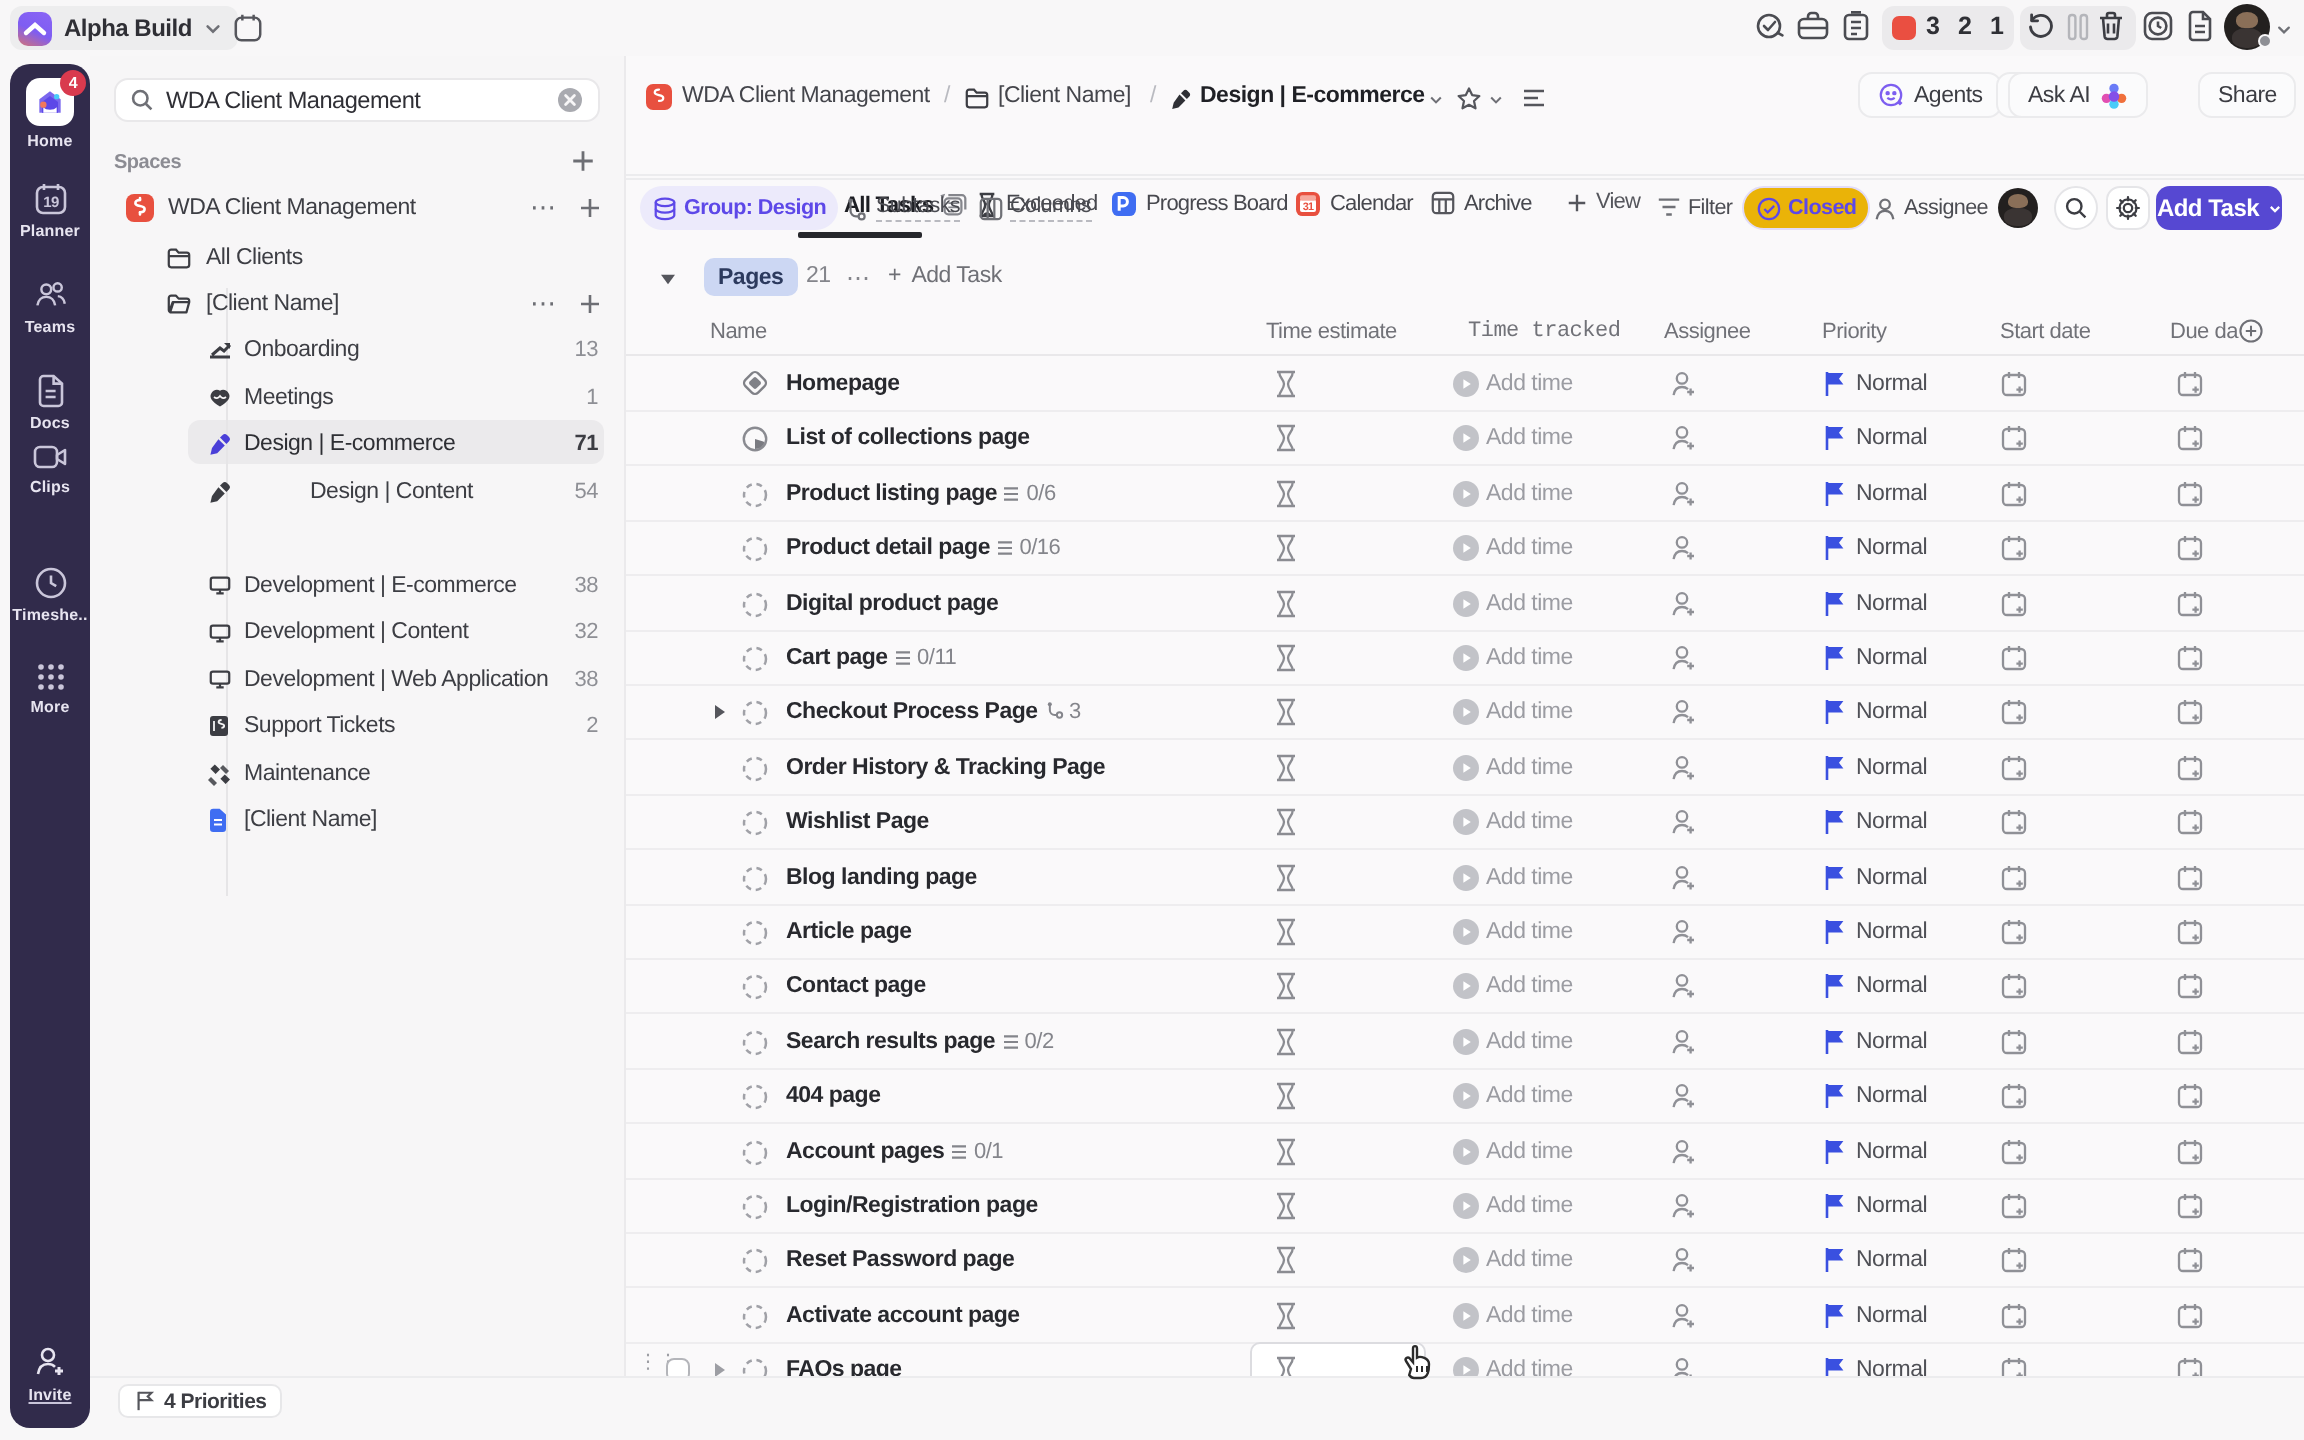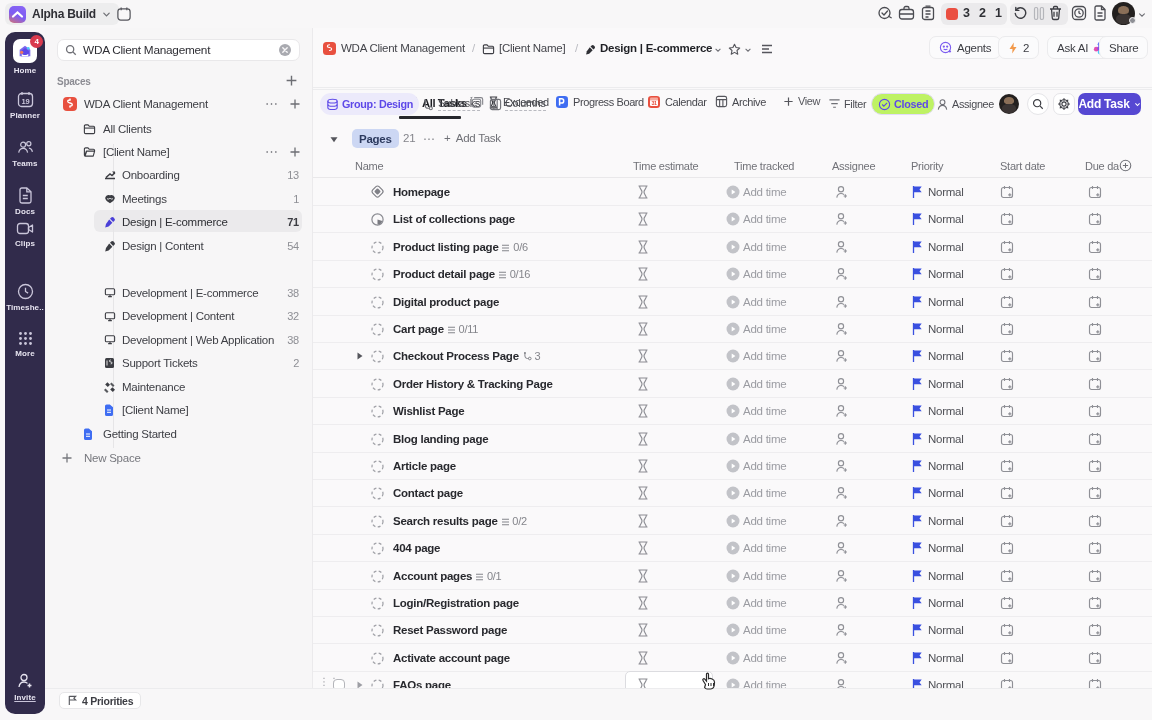--- a/index.html
+++ b/index.html
@@ -316,21 +316,21 @@
   <div class="tree-row" style="top:182.5px;color:#2e2f34;">
     <span class="abs" style="left:59px;">
         <svg width="12" height="12" viewBox="0 0 12 12">
           <path d="M7.2 1.6a1.7 1.7 0 0 1 2.4 0l.8.8a1.7 1.7 0 0 1 0 2.4l-1.2 1.2-3.2-3.2Z" fill="#4a3fd8"></path>
           <path d="M5.2 3.6 8.4 6.8 4.6 10.6l-3.4.8.8-3.4Z" fill="#4a3fd8"></path>
         </svg>
       </span>
     <span style="margin-left:77px;">Design | E-commerce</span>
       <span class="cnt" style="color:#3c3d43;font-weight:700;">71</span>
   </div>
-  <div class="tree-row" style="top:206px;">
+  <div class="tree-row" style="top:206px;padding-left:33px;">
     <span class="abs" style="left:59px;">
         <svg width="12" height="12" viewBox="0 0 12 12">
           <path d="M7.2 1.6a1.7 1.7 0 0 1 2.4 0l.8.8a1.7 1.7 0 0 1 0 2.4l-1.2 1.2-3.2-3.2Z" fill="#3c3d43"></path>
           <path d="M5.2 3.6 8.4 6.8 4.6 10.6l-3.4.8.8-3.4Z" fill="#3c3d43"></path>
         </svg>
       </span>
     <span style="margin-left:77px;">Design | Content</span>
       <span class="cnt">54</span>
   </div>
   <div class="tree-row" style="top:253px;">
@@ -386,37 +386,20 @@
     <span style="margin-left:77px;">Maintenance</span>
   </div>
   <div class="tree-row" style="top:370.5px;">
     <span class="abs" style="left:59px;">
         <svg width="10" height="12" viewBox="0 0 10 12">
           <path d="M1 2A1.6 1.6 0 0 1 2.6.4h3.2L9 3.2v7.2A1.6 1.6 0 0 1 7.4 12H2.6A1.6 1.6 0 0 1 1 10.4Z" fill="#3f6df2"></path>
           <path d="M3 6h4M3 8.3h4" stroke="#fff" stroke-width="1"></path>
         </svg>
       </span>
     <span style="margin-left:77px;">[Client Name]</span>
-  </div>
-  <div class="tree-row" style="top:394.5px;">
-    <span class="abs" style="left:38px;">
-        <svg width="10" height="12" viewBox="0 0 10 12">
-          <path d="M1 2A1.6 1.6 0 0 1 2.6.4h3.2L9 3.2v7.2A1.6 1.6 0 0 1 7.4 12H2.6A1.6 1.6 0 0 1 1 10.4Z" fill="#3f6df2"></path>
-          <path d="M3 6h4M3 8.3h4" stroke="#fff" stroke-width="1"></path>
-        </svg>
-      </span>
-    <span style="margin-left:58px;">Getting Started</span>
-  </div>
-  <div class="tree-row" style="top:418.5px;color:#77787e;">
-    <span class="abs" style="left:16px;">
-        <svg width="12" height="12" viewBox="0 0 12 12" fill="none" stroke="#77787e" stroke-width="1.3">
-          <path d="M6 1.5v9M1.5 6h9"></path>
-        </svg>
-      </span>
-    <span style="margin-left:39px;">New Space</span>
   </div>
 </div>
 <svg width="0" height="0" style="position:absolute">
   <defs>
     <g id="i-hg">
         <path d="M2.5 1h9M2.5 13h9M3.6 1c0 3 2.4 3.6 2.4 6s-2.4 4-2.4 6M10.4 1c0 3-2.4 3.6-2.4 6s2.4 4 2.4 6" fill="none" stroke="#8b8c92" stroke-width="1.15"></path>
       </g>
     <g id="i-play">
         <circle cx="7" cy="7" r="6.5" fill="#c2c3c8"></circle>
         <path d="M5.7 4.6 9.4 7 5.7 9.4Z" fill="#fff"></path>
@@ -499,21 +482,21 @@
           <path d="M11 10.5l1.5 1.5" stroke-width="2"></path>
         </svg>
       <span>Agents</span>
     </div>
     <div class="pillbtn abs" style="left:685px;top:0;">
       <svg width="10" height="12" viewBox="0 0 10 12">
           <path d="M5.8.5 1.5 7h3L4.2 11.5 8.5 5h-3Z" fill="#f2994a"></path>
         </svg>
       <span>2</span>
     </div>
-    <div class="pillbtn abs" style="left:734px;top:0;justify-content:center;">
+    <div class="pillbtn abs" style="left:691px;top:0;justify-content:center;">
       <span>Ask AI</span>
       <svg width="14" height="14" viewBox="0 0 24 24">
           <circle cx="12" cy="5.5" r="4" fill="#6a7bf7"></circle>
           <circle cx="5.5" cy="14" r="4" fill="#e14fb2"></circle>
           <circle cx="18.5" cy="14" r="4" fill="#f0703c"></circle>
           <circle cx="12" cy="19" r="4" fill="#49ccf9"></circle>
           <circle cx="12" cy="12.5" r="4.5" fill="#8450e8"></circle>
         </svg>
     </div>
     <div class="pillbtn abs" style="left:786px;top:0;">
@@ -604,21 +587,21 @@
           <path d="M5.2 1.5v11M8.8 1.5v11"></path>
         </svg>
       <span style="border-bottom:1px dashed #b9bac0;padding-bottom:1px;">Columns</span>
     </div>
     <div class="tb-pill" style="left:509px;top:3px;color:#4b4c52;">
       <svg width="13" height="12" viewBox="0 0 14 12">
           <path d="M1.5 1.5h11M3.5 5.5h7M5.5 9.5h3" stroke="#6f7076" stroke-width="1.3" fill="none"></path>
         </svg>
       Filter
     </div>
-    <div class="tb-pill" style="left:558px;top:3px;background:#bef264;color:#5d48e8;font-weight:700;border:1px solid #e2dcf8;">
+    <div class="tb-pill" style="left:558px;top:3px;background:#eab308;color:#5d48e8;font-weight:700;border:1px solid #e2dcf8;">
       <svg width="13" height="13" viewBox="0 0 14 14" fill="none" stroke="#5d48e8" stroke-width="1.2">
           <circle cx="7" cy="7" r="5.5"></circle>
           <path d="M4.5 7l1.8 1.8L9.8 5.3"></path>
         </svg>
       Closed
     </div>
     <div class="tb-pill" style="left:617px;top:3px;color:#4b4c52;">
       <svg width="13" height="13" viewBox="0 0 14 14" fill="none" stroke="#6f7076" stroke-width="1.2">
           <circle cx="7" cy="4.5" r="2.6"></circle>
           <path d="M2.5 12.5c.5-3 2.2-4.5 4.5-4.5s4 1.5 4.5 4.5"></path>
@@ -657,21 +640,21 @@
       </svg>
     <div class="grp-pill">Pages</div>
     <span class="abs" style="left:90px;top:3px;font-size:11.5px;color:#84858b;">21</span>
     <span class="abs" style="left:110px;top:3px;font-size:12px;color:#84858b;letter-spacing:1px;">⋯</span>
     <span class="abs" style="left:131px;top:3px;font-size:11.5px;color:#6f7076;">+&nbsp; Add Task</span>
   </div>
 
   <div class="abs" style="left:0;top:128px;width:839px;height:22px;">
     <span class="colhead" style="left:42px;top:4px;">Name</span>
     <span class="colhead" style="left:320px;top:4px;">Time estimate</span>
-    <span class="colhead" style="left:421px;top:4px;">Time tracked</span>
+    <span class="colhead" style="left:421px;top:4px;font-family:Liberation Mono, monospace;">Time tracked</span>
     <span class="colhead" style="left:519px;top:4px;">Assignee</span>
     <span class="colhead" style="left:598px;top:4px;">Priority</span>
     <span class="colhead" style="left:687px;top:4px;">Start date</span>
     <span class="colhead" style="left:772px;top:4px;">Due da</span>
     <svg class="abs" style="left:806px;top:3px;" width="13" height="13" viewBox="0 0 14 14" fill="none" stroke="#6f7076" stroke-width="1.1">
         <circle cx="7" cy="7" r="5.7"></circle>
         <path d="M7 4.2v5.6M4.2 7h5.6"></path>
       </svg>
   </div>
   <div class="hairline" style="top:149px;background:#e9e8ea;"></div>

